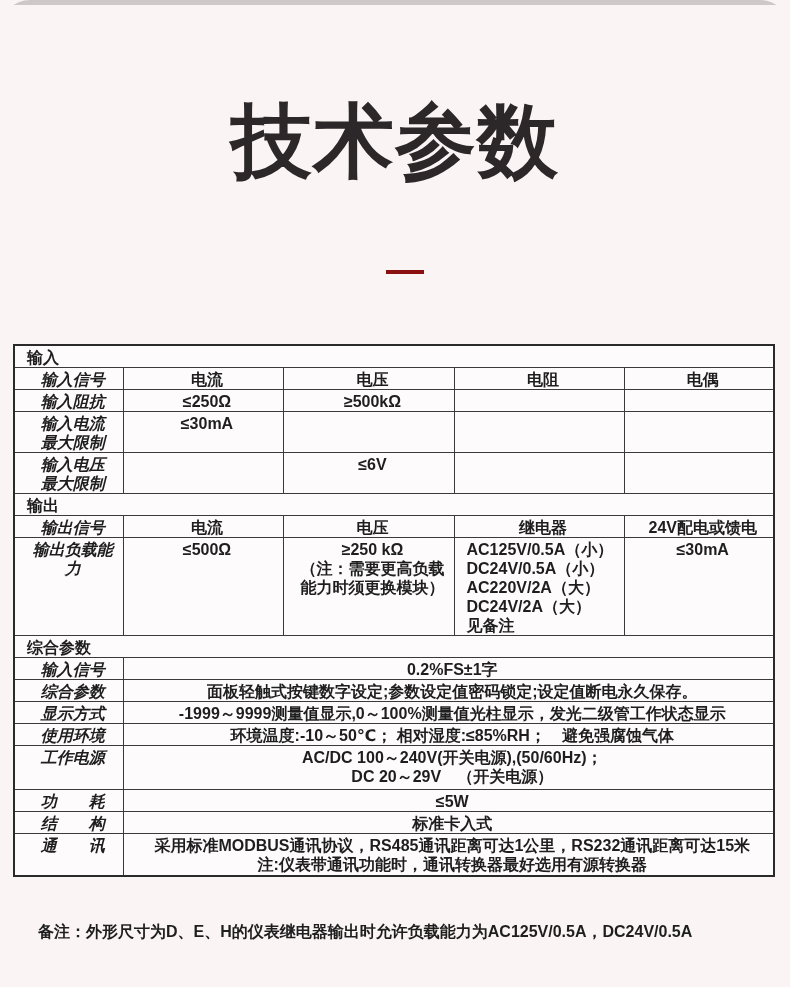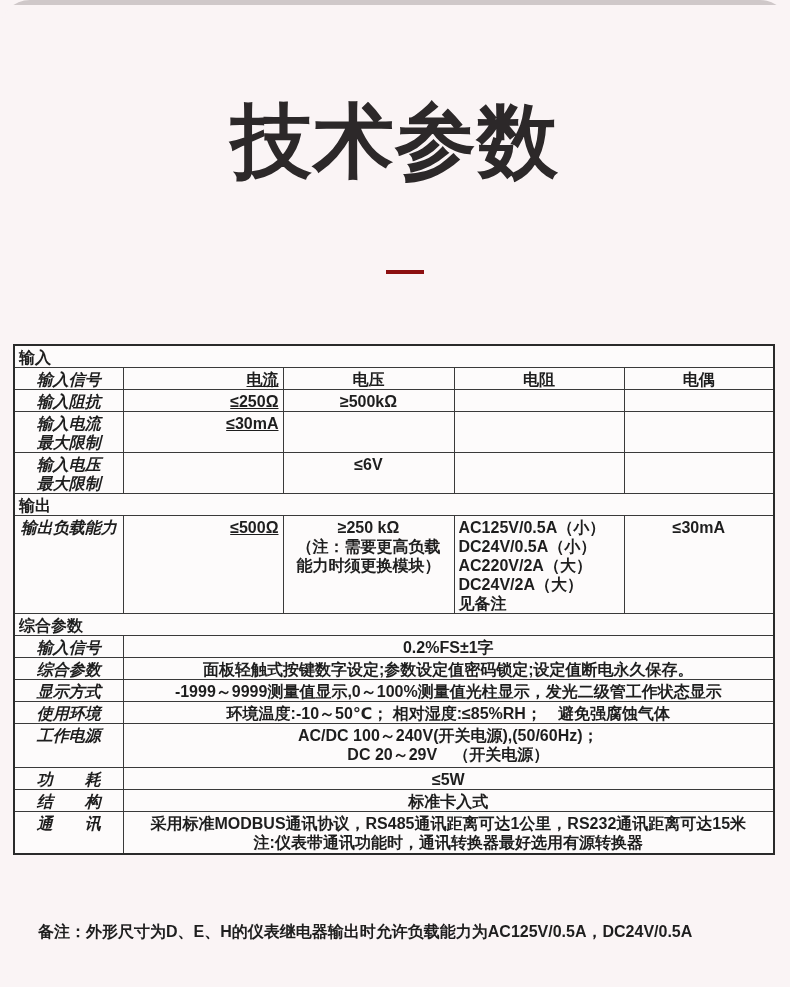--- a/index.html
+++ b/index.html
@@ -48,30 +48,30 @@
     table-layout: fixed;
     background: #fdfbfb;
     border: 2px solid #2a2a2a;
   }
   table.spec td {
     border: 1px solid #3a3a3a;
     font-size: 16px;
     font-weight: 700;
     line-height: 19px;
     vertical-align: top;
-    padding: 2px 4px 0 4px;
+    padding: 2px 4px 0 12px;
     overflow: hidden;
   }
   td.section-td {
     text-align: left;
     padding-left: 28px;
     border-top: 2px solid #2a2a2a;
   }
   td.lab { text-align: center; font-style: italic; }
-  td.v-left { text-align: right; padding-left: 32px; text-decoration: underline; }
+  td.v-left { text-align: center; padding-left: 32px; }
   td.v-center { text-align: center; }
   td.relay { text-align: left; padding-left: 26px; font-size: 15px; line-height: 18px; }
   td.wide { text-align: center; padding-left: 7px; }
   .pre { white-space: pre-line; }
   .note {
     position: absolute;
     top: 882px;
     left: 38px;
     font-size: 16px;
     font-weight: 700;
@@ -125,20 +125,27 @@
         <td class="lab pre">输入电压
 最大限制</td>
         <td class="v-left"></td>
         <td class="v-center">≤6V</td>
         <td class="v-center"></td>
         <td class="v-center"></td>
       </tr>
       <tr style="height:22px">
         <td colspan="5" class="section-td">输出</td>
       </tr>
+      <tr style="height:22px">
+        <td class="lab">输出信号</td>
+        <td class="v-left">电流</td>
+        <td class="v-center">电压</td>
+        <td class="v-center">继电器</td>
+        <td class="v-center">24V配电或馈电</td>
+      </tr>
       <tr style="height:92px">
         <td class="lab">输出负载能力</td>
         <td class="v-left">≤500Ω</td>
         <td class="v-center pre">≥250 kΩ
 （注：需要更高负载
 能力时须更换模块）</td>
         <td class="relay pre">AC125V/0.5A（小）
 DC24V/0.5A（小）
 AC220V/2A（大）
 DC24V/2A（大）

